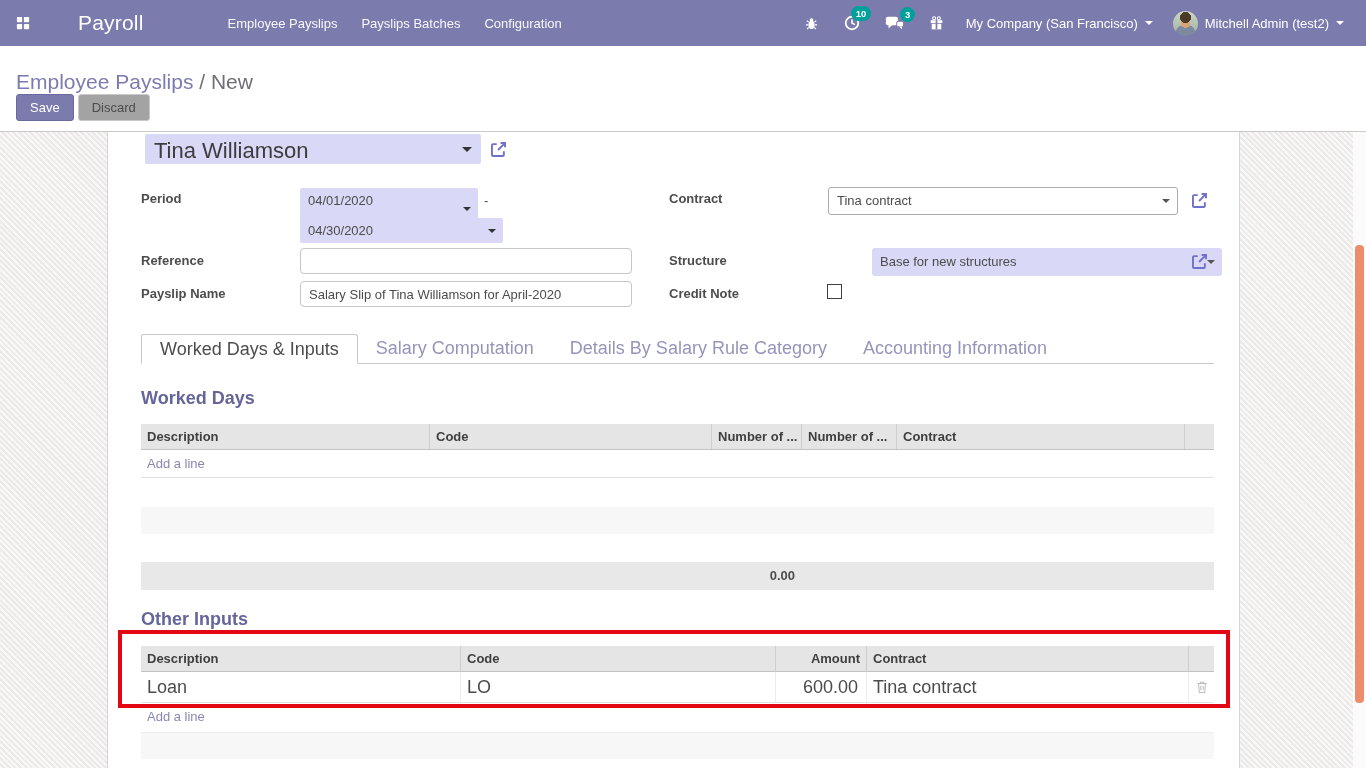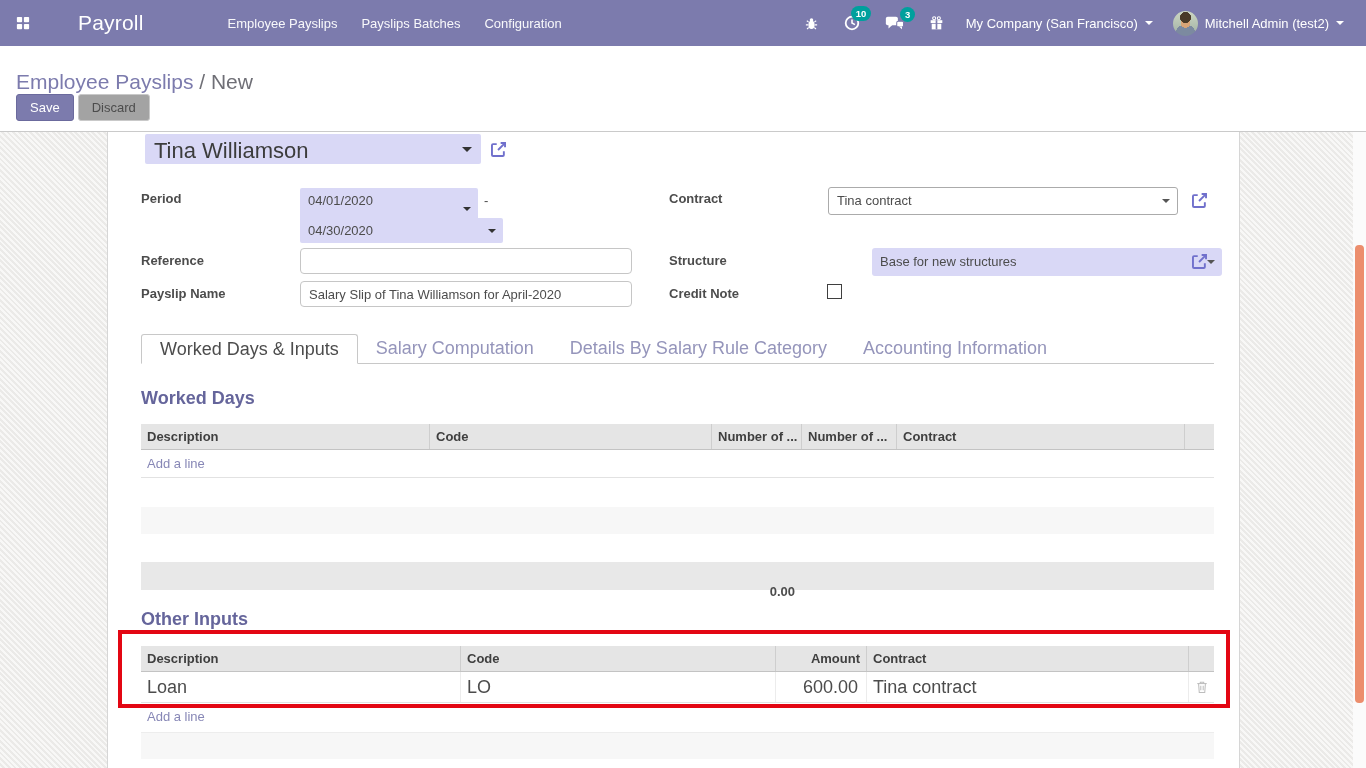--- a/index.html
+++ b/index.html
@@ -61,21 +61,21 @@
 
   
   .thead { position:absolute; left:33px; width:1073px; height:26px; background:#e5e5e5; border-bottom:1px solid #c3c3c3; display:flex; }
   .th { font-size:13px; font-weight:bold; color:#3f3f3f; line-height:25px; padding:0 6px; border-left:1px solid #cecece; overflow:hidden; white-space:nowrap; cursor:pointer; }
   .th:first-child { border-left:none; }
   .th.num { text-align:right; }
   .addline-row { position:absolute; left:33px; width:1073px; height:28px; border-bottom:1px solid #e2e2e2; }
   .addline { font-size:13px; color:#8787b6; line-height:28px; padding-left:6px; display:inline-block; cursor:pointer; }
   .stripe { position:absolute; left:33px; width:1073px; background:#f7f7f7; }
   .total-row { position:absolute; left:33px; width:1073px; height:28px; background:#e8e8e8; }
-  .total-val { position:absolute; left:570px; width:90px; text-align:right; padding-right:6px; font-size:13px; font-weight:bold; line-height:28px;margin-top:16px; }
+  .total-val { position:absolute; left:570px; width:90px; text-align:right; padding-right:6px; font-size:13px; font-weight:bold; line-height:28px; }
   .trow { position:absolute; left:33px; width:1073px; height:31px; background:#fff; border-bottom:1px solid #e2e2e2; display:flex; }
   .td { font-size:18px; color:#4c4c4c; line-height:30px; padding:0 6px; border-left:1px solid #ececec; overflow:hidden; white-space:nowrap; }
   .td:first-child { border-left:none; }
   .td.num { text-align:right; padding-right:8px; }
   .td.del { display:flex; align-items:center; justify-content:center; cursor:pointer; }
 
   
   .highlight-box { position:absolute; left:118px; top:630px; width:1112px; height:78px; border:4px solid #e30613; z-index:40; pointer-events:none; }
   .scroll-track { position:absolute; top:132px; right:0; width:13px; bottom:0; background:#fbfbfb; z-index:35; }
   .scroll-thumb { position:absolute; left:2px; width:9px; top:113px; height:458px; background:#ec8e6d; border-radius:4px; cursor:pointer; }

